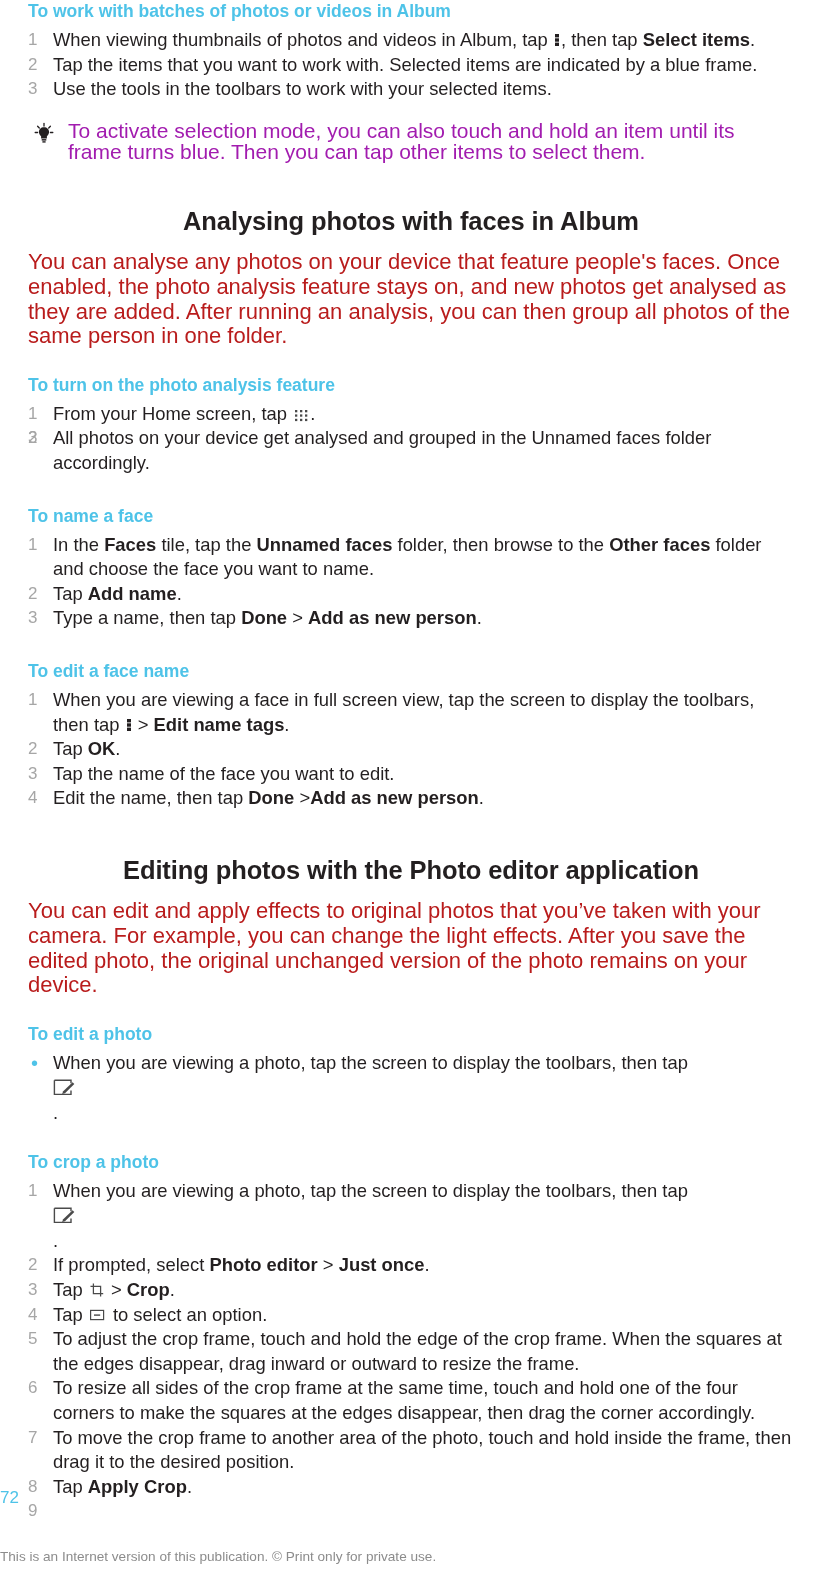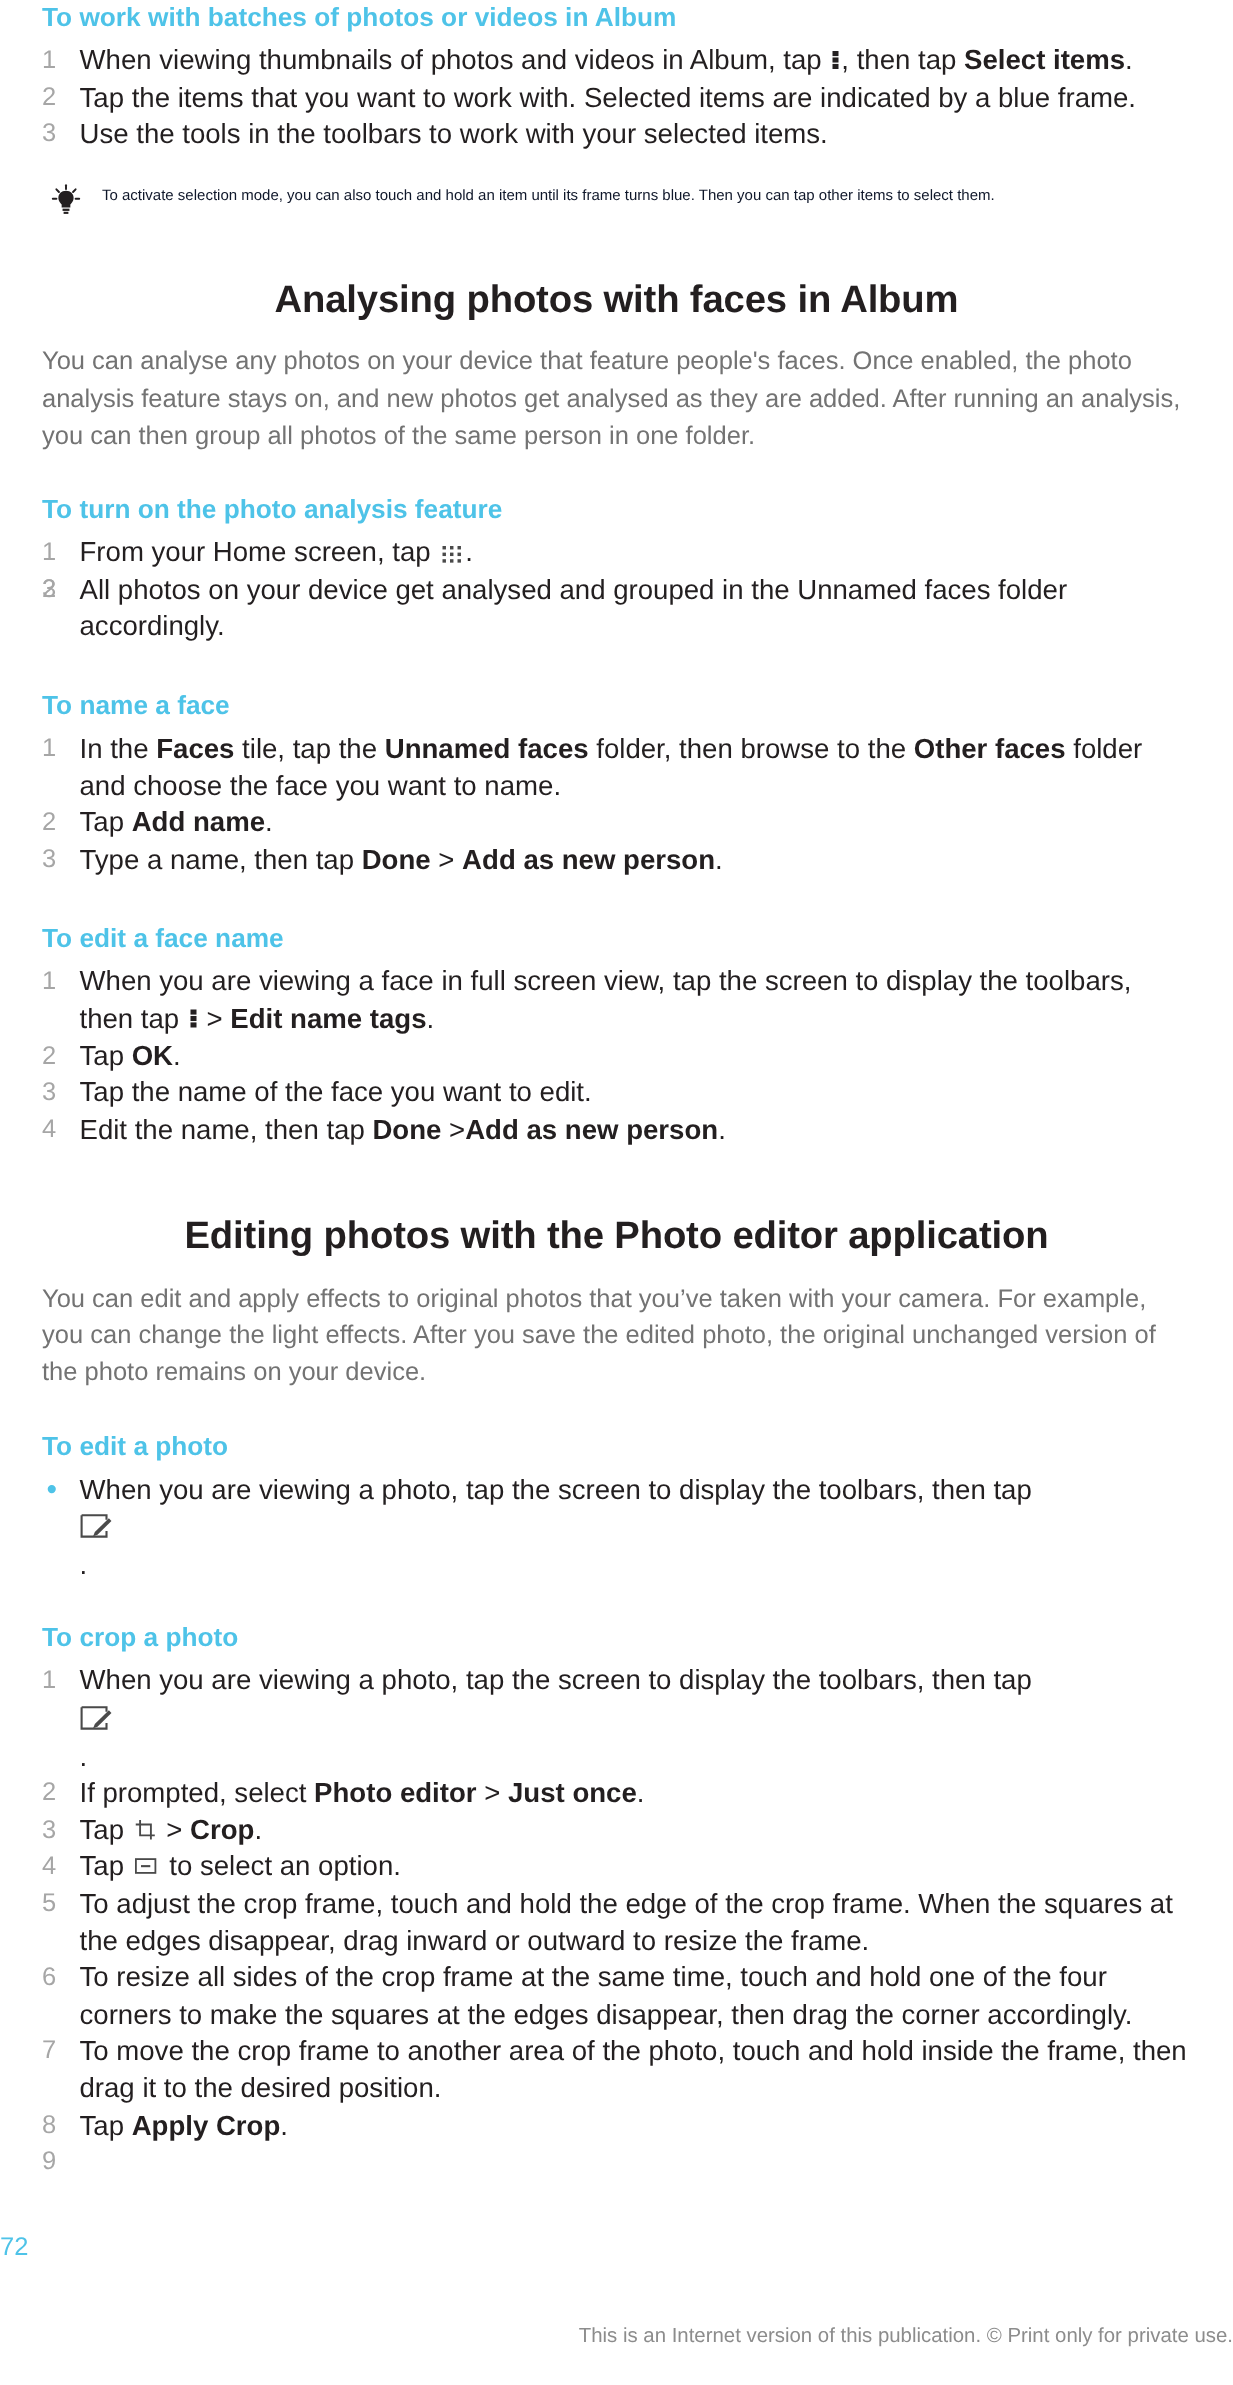--- a/index.html
+++ b/index.html
@@ -38,25 +38,25 @@
     font-size: 17.5px;
     font-weight: bold;
     color: #4ec3e8;
     margin: 0;
     padding: 0;
     line-height: 1.2;
   }
 
   
   p.body-text {
-    font-size: 17px;
-    line-height: 24.6px;
-    margin: 0;
-    padding: 0;
-    color: #737373;
+    font-size: 22px;
+    line-height: 24.6px;
+    margin: 0;
+    padding: 0;
+    color: #b91c1c;
   }
 
   
   ol.steps, ul.steps {
     margin: 0;
     padding: 0;
     list-style: none;
   }
   ol.steps > li, ul.steps > li {
     position: relative;
@@ -88,23 +88,23 @@
 
   b, strong { font-weight: bold; }
 
   
   .tip {
     position: relative;
     padding-left: 40px;
     margin: 0;
   }
   .tip .tip-text {
-    font-size: 10px;
+    font-size: 21px;
     line-height: 21px;
-    color: #0f172a;
+    color: #a21caf;
   }
   .tip-icon {
     position: absolute;
     left: 5px;
     top: 2px;
     width: 22px;
     height: 22px;
   }
 
   
@@ -135,21 +135,21 @@
     text-align: left;
     color: #4ec3e8;
     font-size: 17px;
     font-weight: normal;
   }
   .footer-note {
     position: absolute;
     left: 0;
     right: 0;
     top: 1549px;
-    text-align: right;
+    text-align: left;
     color: #8c8c8c;
     font-size: 13.6px;
   }
 </style>
 </head>
 <body>
 
 <div class="page">
 
   <h2 class="sub-title" style="margin-top:0;padding-top:1px;">To work with batches of photos or videos in Album</h2>

